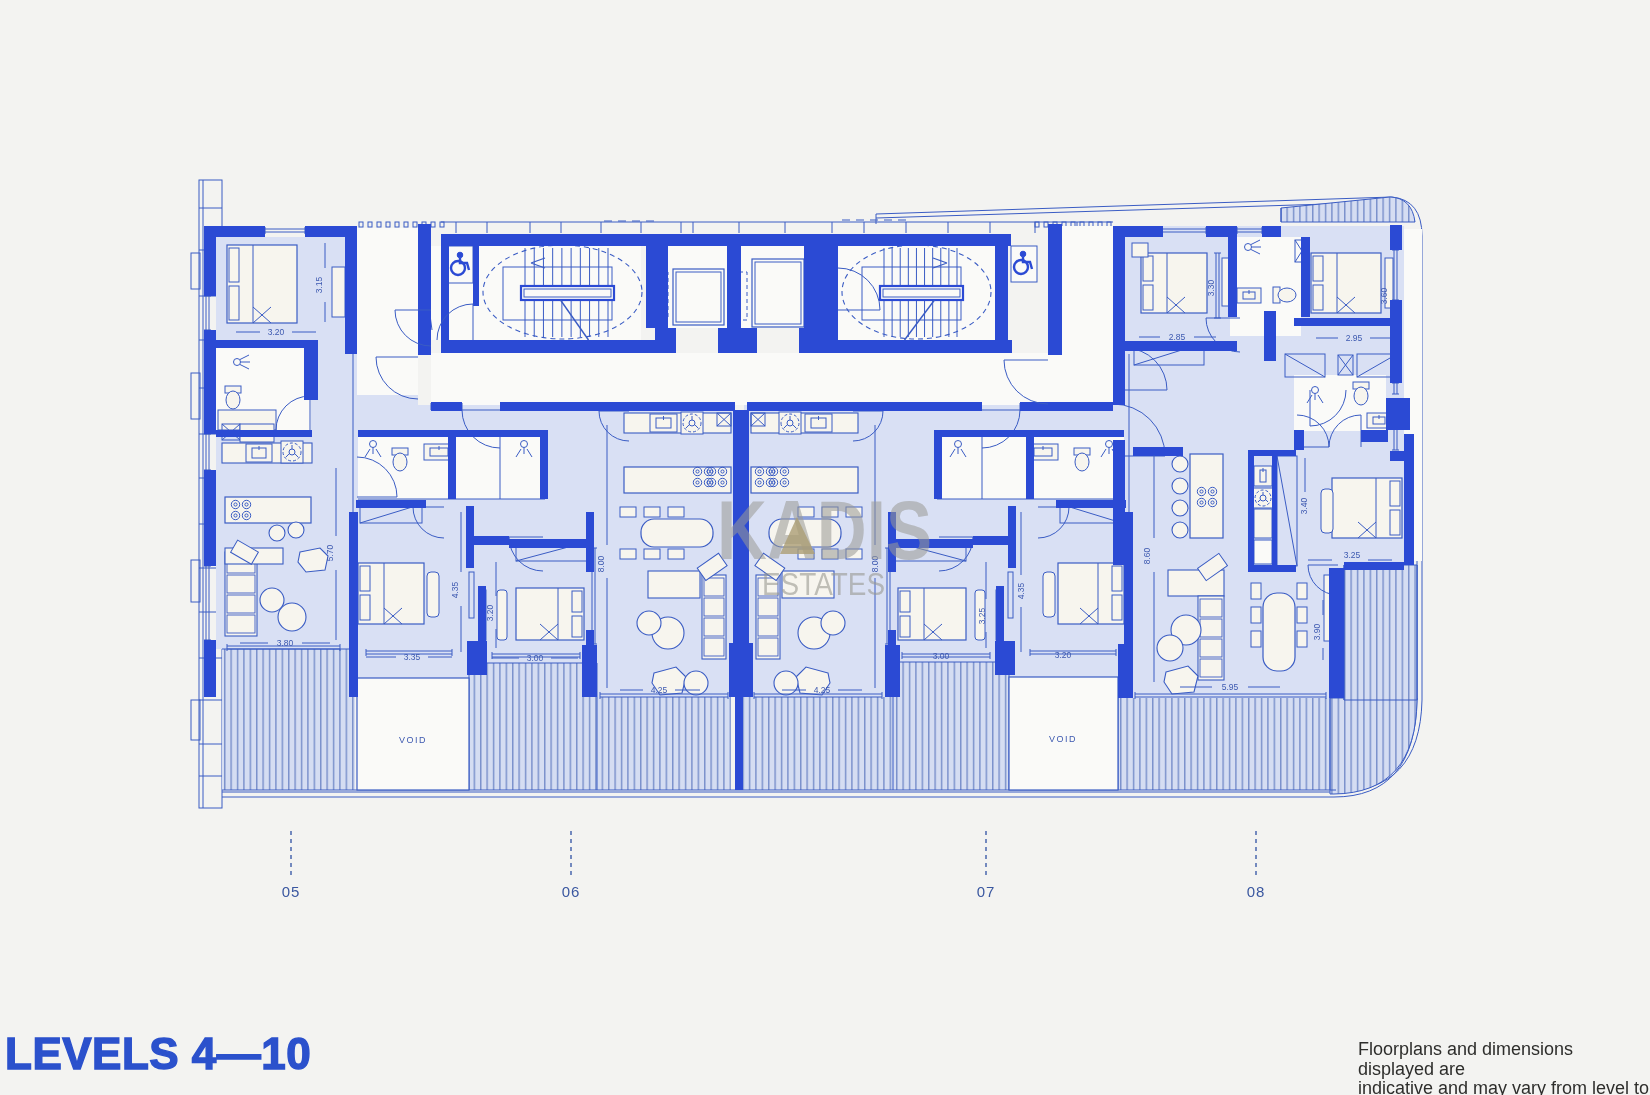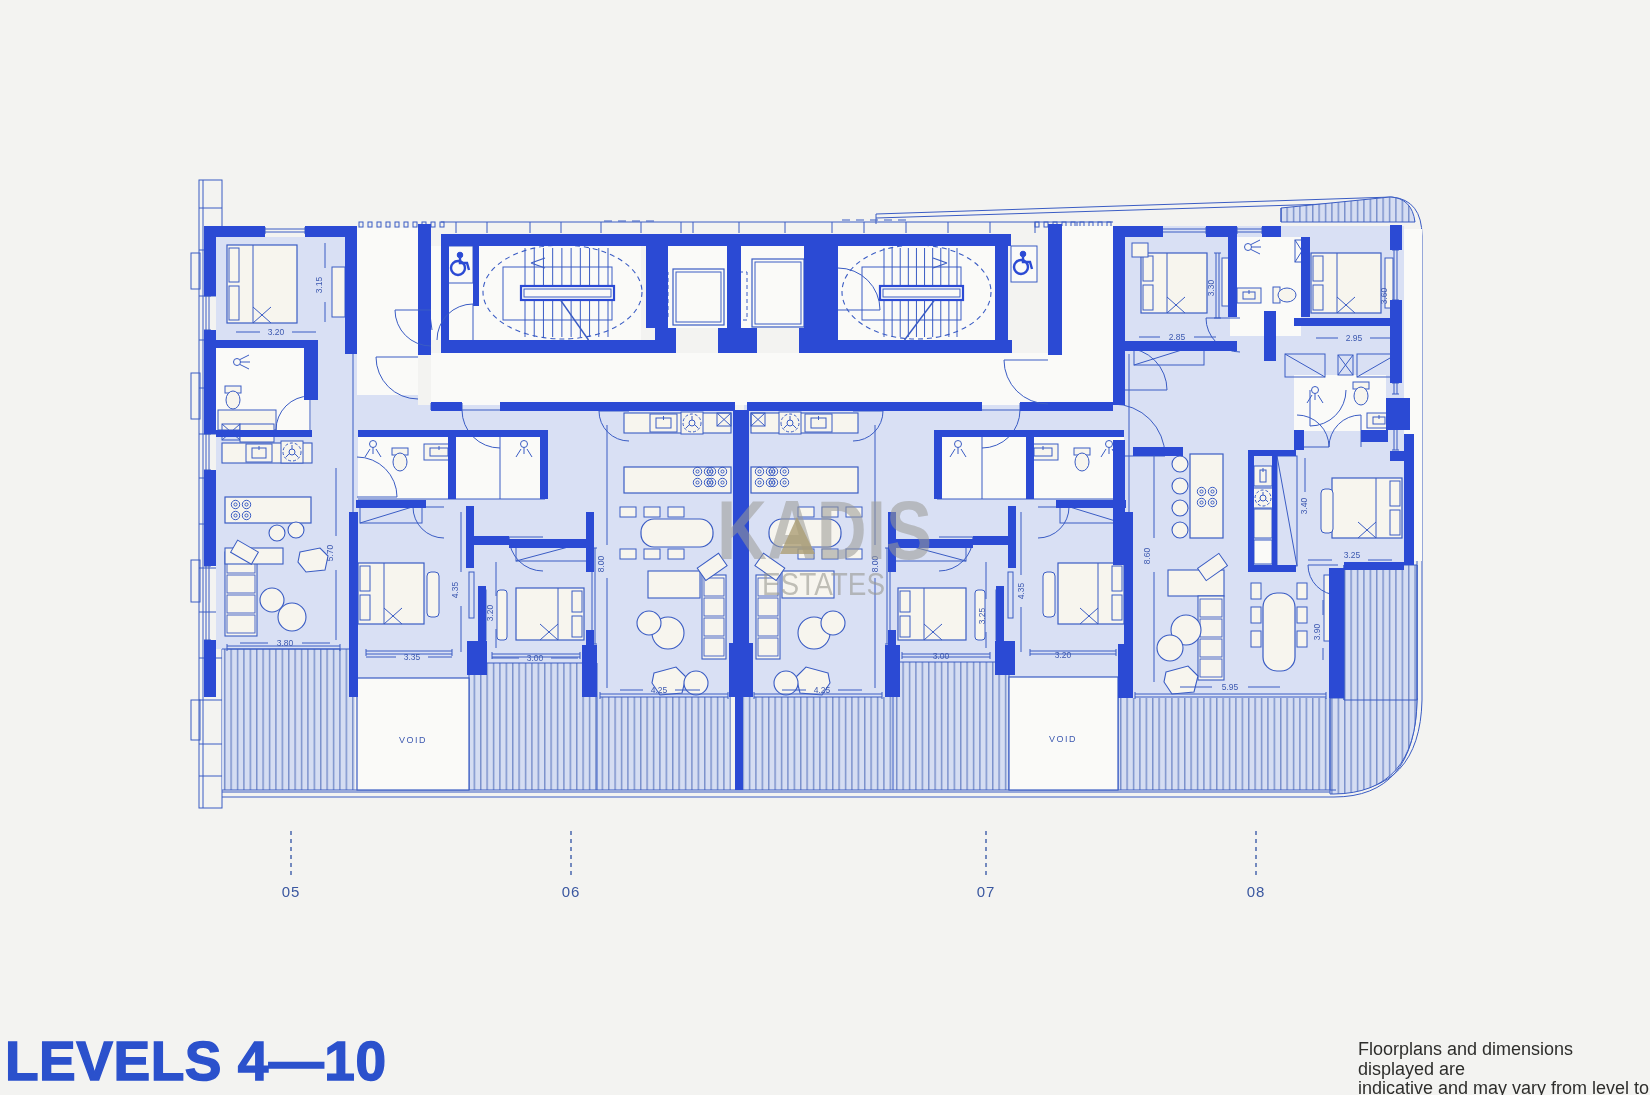--- a/index.html
+++ b/index.html
@@ -1,15 +1,15 @@
 <!DOCTYPE html>
 <html><head><meta charset="utf-8"><style>
 html,body{margin:0;padding:0;background:#f3f3f1;width:1650px;height:1095px;overflow:hidden}
 body{font-family:"Liberation Sans",sans-serif;position:relative}
-.title{position:absolute;left:5px;top:1029px;font-size:55px;font-weight:800;color:#2b51cc;letter-spacing:0.5px;-webkit-text-stroke:1.4px #2b51cc}
+.title{position:absolute;left:5px;top:1029px;font-size:44px;font-weight:800;color:#2b51cc;letter-spacing:0.5px;-webkit-text-stroke:1.4px #2b51cc}
 .disc{position:absolute;left:1358px;top:1040px;font-size:18px;color:#2e2e2c;line-height:19.5px}
 svg text{font-family:"Liberation Sans",sans-serif}
 </style></head><body>
 <svg width="1650" height="1095" viewBox="0 0 1650 1095">
 <rect width="1650" height="1095" fill="#f3f3f1"></rect>
 <defs>
 <pattern id="hv" width="6.4" height="10" patternUnits="userSpaceOnUse">
   <rect width="6.4" height="10" fill="#d5ddf2"></rect>
   <rect width="1.45" height="10" fill="#7a90cb"></rect>
 </pattern>

